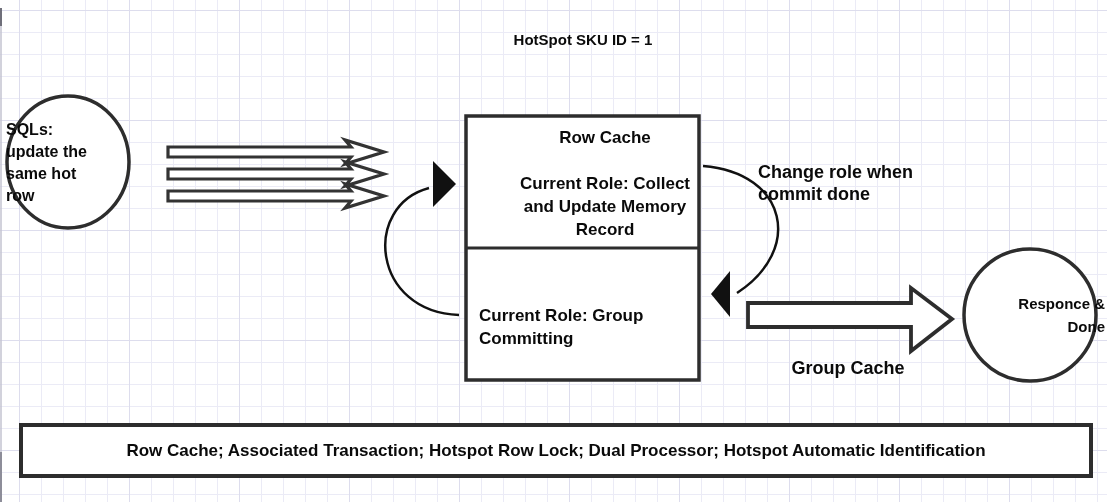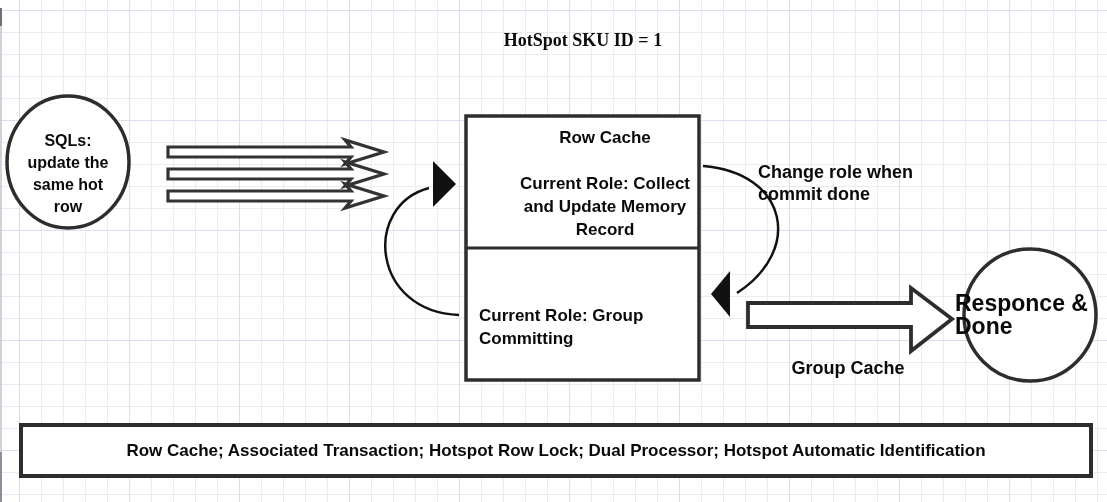--- a/index.html
+++ b/index.html
@@ -34,26 +34,25 @@
   .label {
     position: absolute;
     font-weight: bold;
     color: #0a0a0a;
     white-space: pre-line;
     z-index: 3;
   }
   .title-label {
     left: 433px; top: 30px; width: 300px;
     text-align: center;
-    font-size: 18px; line-height: 20px; font-family: Liberation Serif, serif;
+    font-size: 15px; line-height: 20px;
   }
   .sql-label {
     left: 6px; top: 119px; width: 124px;
-    text-align: center;
-    font-size: 16px; line-height: 22px; margin-top: 11px;
+    font-size: 16px; line-height: 22px;
   }
   .box-top-label {
     left: 499px; top: 126px; width: 212px;
     text-align: center;
     font-size: 17px; line-height: 23px;
   }
   .box-bottom-label {
     left: 479px; top: 292px; width: 212px;
     text-align: left;
     font-size: 17px; line-height: 23px; margin-top: 12px;
@@ -63,22 +62,22 @@
     text-align: left;
     font-size: 18px; line-height: 22px;
   }
   .group-commit-label {
     left: 742px; top: 358px; width: 212px;
     text-align: center;
     font-size: 18px; line-height: 21px;
   }
   .response-label {
     left: 955px; top: 292px; width: 150px;
-    text-align: left;
-    font-size: 23px; line-height: 23px;
+    text-align: right;
+    font-size: 15px; line-height: 23px;
   }
   .footer-label {
     left: 21px; top: 440px; width: 1070px;
     text-align: center;
     font-size: 17px; line-height: 21px;
   }
 </style>
 </head>
 <body>
 

